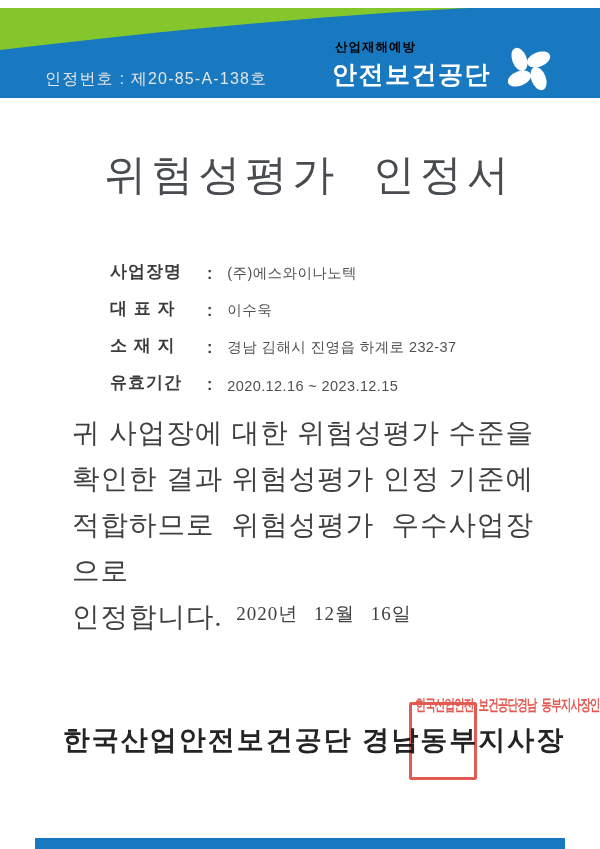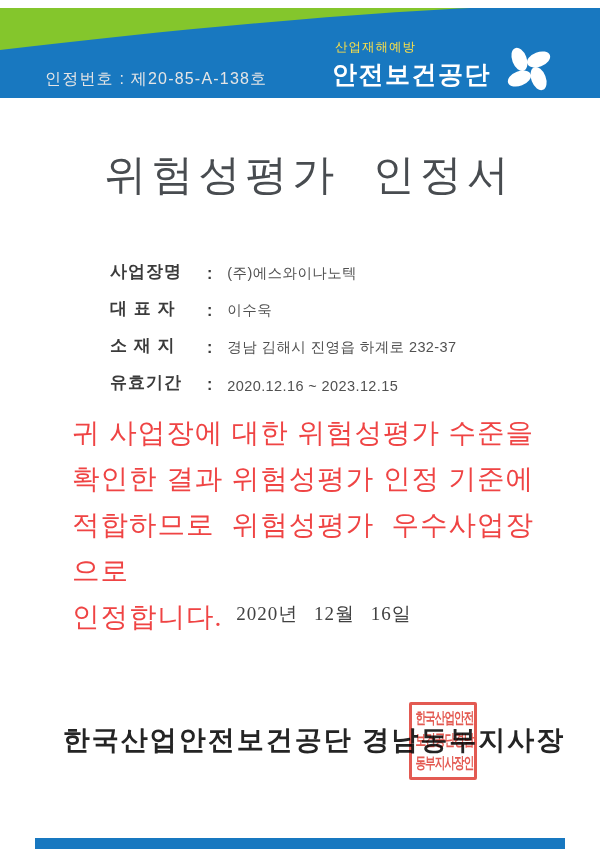--- a/index.html
+++ b/index.html
@@ -21,62 +21,62 @@
   .header-band svg.swoosh{position:absolute;left:0;top:0;width:600px;height:90px;display:block;}
   .cert-number{
     position:absolute;left:45px;bottom:8px;
     color:#e5e5e5;font-size:16px;letter-spacing:1.2px;
   }
   .agency{
     position:absolute;right:42px;top:24px;
     display:flex;align-items:center;gap:9px;
   }
   .agency-text{display:flex;flex-direction:column;align-items:flex-start;}
-  .agency-tagline{color:#fde047;font-size:12.5px;font-weight:normal;letter-spacing:1px;padding-left:3px;}
+  .agency-tagline{color:#000000;font-size:12.5px;font-weight:bold;letter-spacing:1px;padding-left:3px;}
   .agency-name{color:#ffffff;font-size:25px;font-weight:bold;letter-spacing:1.5px;margin-top:2px;}
   .kosha-logo{width:58px;height:58px;margin-top:8px;}
   
   .title{
     position:absolute;left:0;top:138px;width:100%;
     text-align:center;margin:9px;
     font-family:"Liberation Serif",serif;font-weight:500;
     font-size:42px;color:#484c50;letter-spacing:5px;word-spacing:18px;
   }
   
   .fields{position:absolute;left:110px;top:246px;width:390px;}
   .field-row{display:flex;align-items:flex-end;height:37px;}
   .field-label{
     width:97px;font-size:17px;font-weight:bold;color:#3b3b3b;letter-spacing:1px;
   }
   .field-colon{font-size:16px;font-weight:bold;color:#3b3b3b;}
   .field-value{margin-left:15px;font-size:14.5px;color:#515151;letter-spacing:.4px;}
   
   .body-text{
     position:absolute;left:72px;top:410px;width:462px;
-    font-family:"Liberation Serif",serif;color:#ef4444;
+    font-family:"Liberation Serif",serif;color:#404040;
     font-size:27.5px;line-height:46px;letter-spacing:1px;
   }
   .body-line{text-align:justify;text-align-last:justify;}
   .body-line.last{text-align:left;text-align-last:left;}
   
   .issue-date{
     position:absolute;left:0;top:601px;width:100%;text-align:center;
     font-family:"Liberation Serif",serif;font-size:19px;color:#414141;
     letter-spacing:1px;word-spacing:10px;padding-left:24px;
   }
   
   .issuer{
     position:absolute;left:0;right:0;top:722px;text-align:center;
     transform:translateX(14px);
     font-size:27px;font-weight:bold;color:#242424;letter-spacing:2px;
   }
   .seal{
     position:absolute;left:409px;top:702px;width:60px;height:68px;
     border:3px solid var(--seal-red);border-radius:2px;padding:2px 1px;
-    display:flex;flex-direction:column;justify-content:space-around;
+    display:flex;flex-direction:row;justify-content:space-around;
     mix-blend-mode:multiply;opacity:.88;background:rgba(255,255,255,0);
   }
   .seal-line{
     color:var(--seal-red);font-size:11.5px;font-weight:bold;white-space:nowrap;
     text-align:center;letter-spacing:-1px;transform:scaleY(1.35) scaleX(.92);
   }
   
   .footer-band{
     position:absolute;left:35px;top:838px;width:530px;height:11px;
     background:var(--band-blue);

